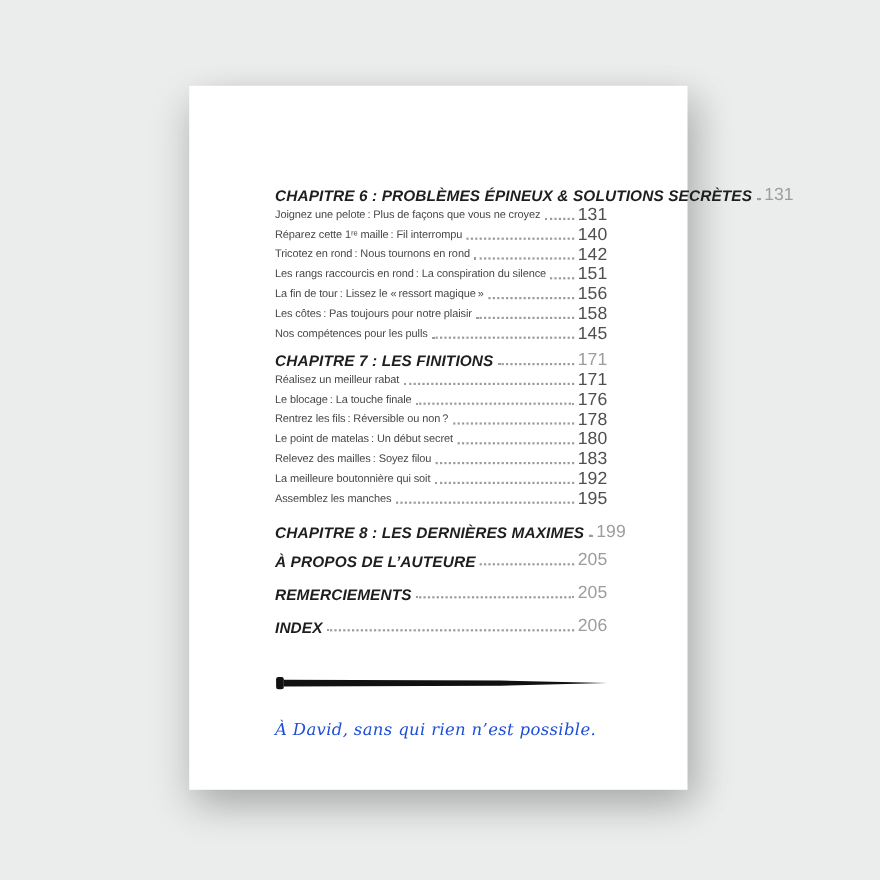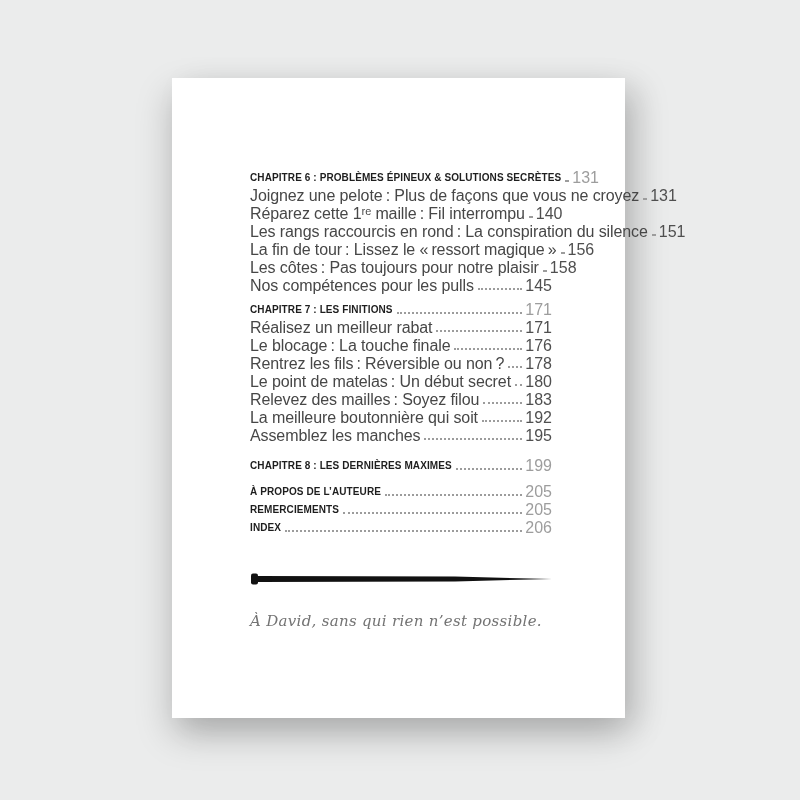--- a/index.html
+++ b/index.html
@@ -27,63 +27,64 @@
     width: 302px;
   }
   .row {
     display: flex;
     align-items: flex-end;
     height: 18px;
   }
   .row .lbl {
     white-space: nowrap;
     flex: 0 0 auto;
-    font-size: 16px;
+    font-size: 10px;
     letter-spacing: -0.1px;
     line-height: 16px;
     color: #474747;
   }
   .row .dots {
     flex: 1 1 auto;
     min-width: 4px;
     height: 0;
     border-bottom: 2px dotted #9c9c9c;
     margin: 0 3px 4px 4px;
   }
   .row .num {
     white-space: nowrap;
     flex: 0 0 auto;
     font-size: 16px;
     line-height: 16px;
     color: #4f4f4f;
   }
   .row.h .lbl {
     font-weight: 700;
-    font-size: 10px;
+    font-size: 14px;
     letter-spacing: 0.1px;
     color: #1e1e1e;
+    font-style: italic;
   }
   .row.h .num { color: #9d9d9d; }
   .mt6  { margin-top: 6px; }
   .mt2  { margin-top: 12px; }
   .mt8  { margin-top: 8px; text-align: right; }
-  .mt12 { }
+  .mt12 { margin-top: 12px; }
   .needle-wrap {
     margin-top: 36px;
     width: 302px;
     height: 14px;
   }
   .needle-wrap svg { display: block; }
   .dedication {
     margin-top: 26px;
     font-family: "DejaVu Serif", "Liberation Serif", serif;
     font-style: italic;
     font-size: 15px;
     letter-spacing: 0.3px;
-    color: #737373;
+    color: #1d4ed8;
   }
 </style>
 </head>
 <body>
 
 <div class="stage">
   <div class="paper">
     <div class="content">
 
       <div class="row h">
@@ -93,20 +94,25 @@
       </div>
       <div class="row">
         <span class="lbl">Joignez une pelote : Plus de façons que vous ne croyez</span>
         <span class="dots"></span>
         <span class="num">131</span>
       </div>
       <div class="row">
         <span class="lbl">Réparez cette 1ʳᵉ maille : Fil interrompu</span>
         <span class="dots"></span>
         <span class="num">140</span>
+      </div>
+      <div class="row">
+        <span class="lbl">Tricotez en rond : Nous tournons en rond</span>
+        <span class="dots"></span>
+        <span class="num">142</span>
       </div>
       <div class="row">
         <span class="lbl">Les rangs raccourcis en rond : La conspiration du silence</span>
         <span class="dots"></span>
         <span class="num">151</span>
       </div>
       <div class="row">
         <span class="lbl">La fin de tour : Lissez le « ressort magique »</span>
         <span class="dots"></span>
         <span class="num">156</span>

